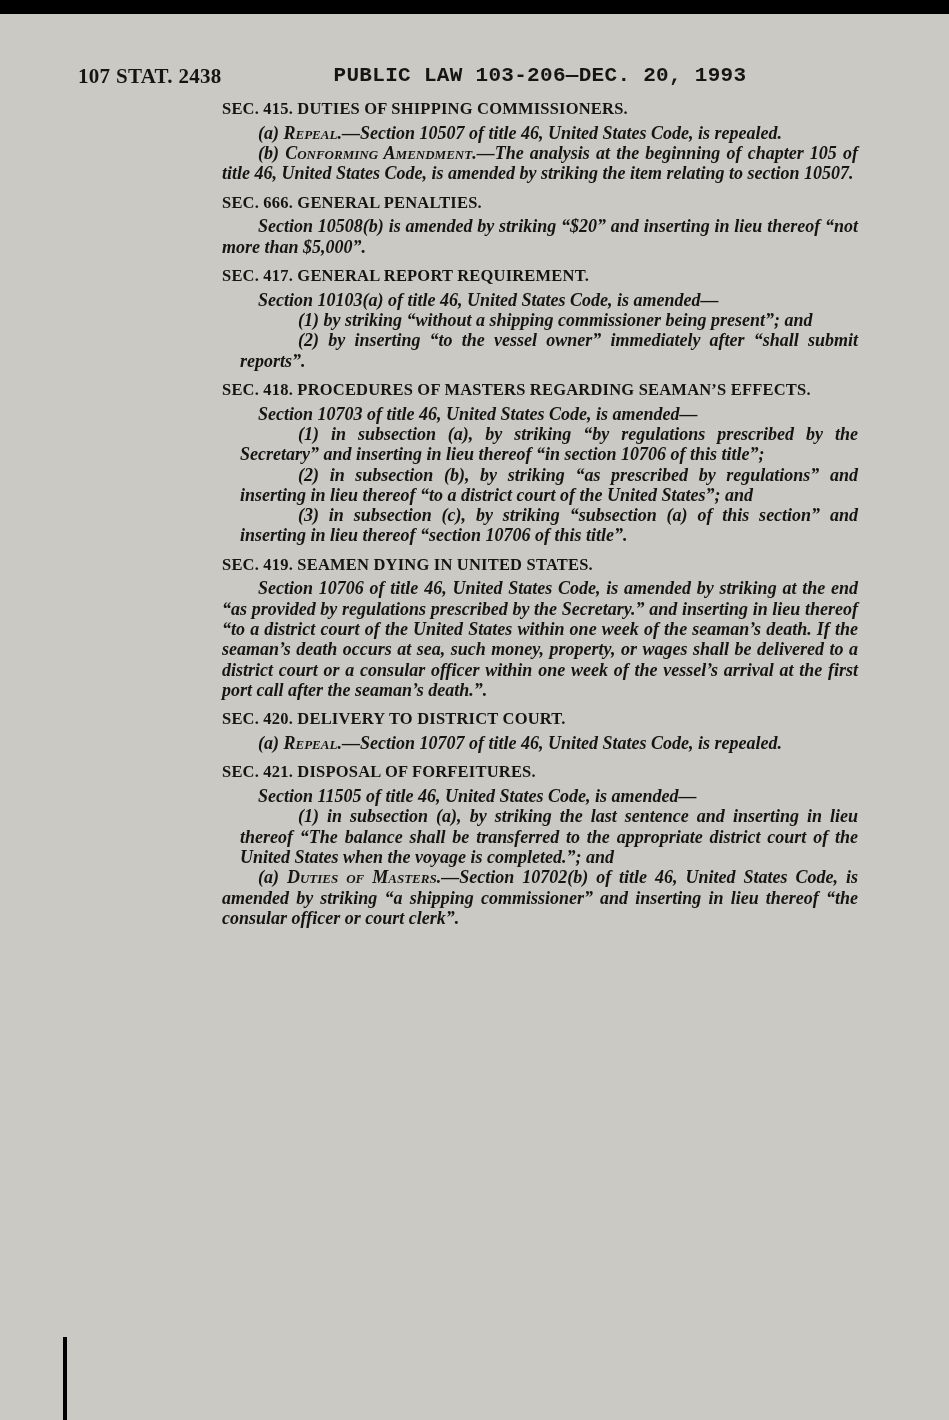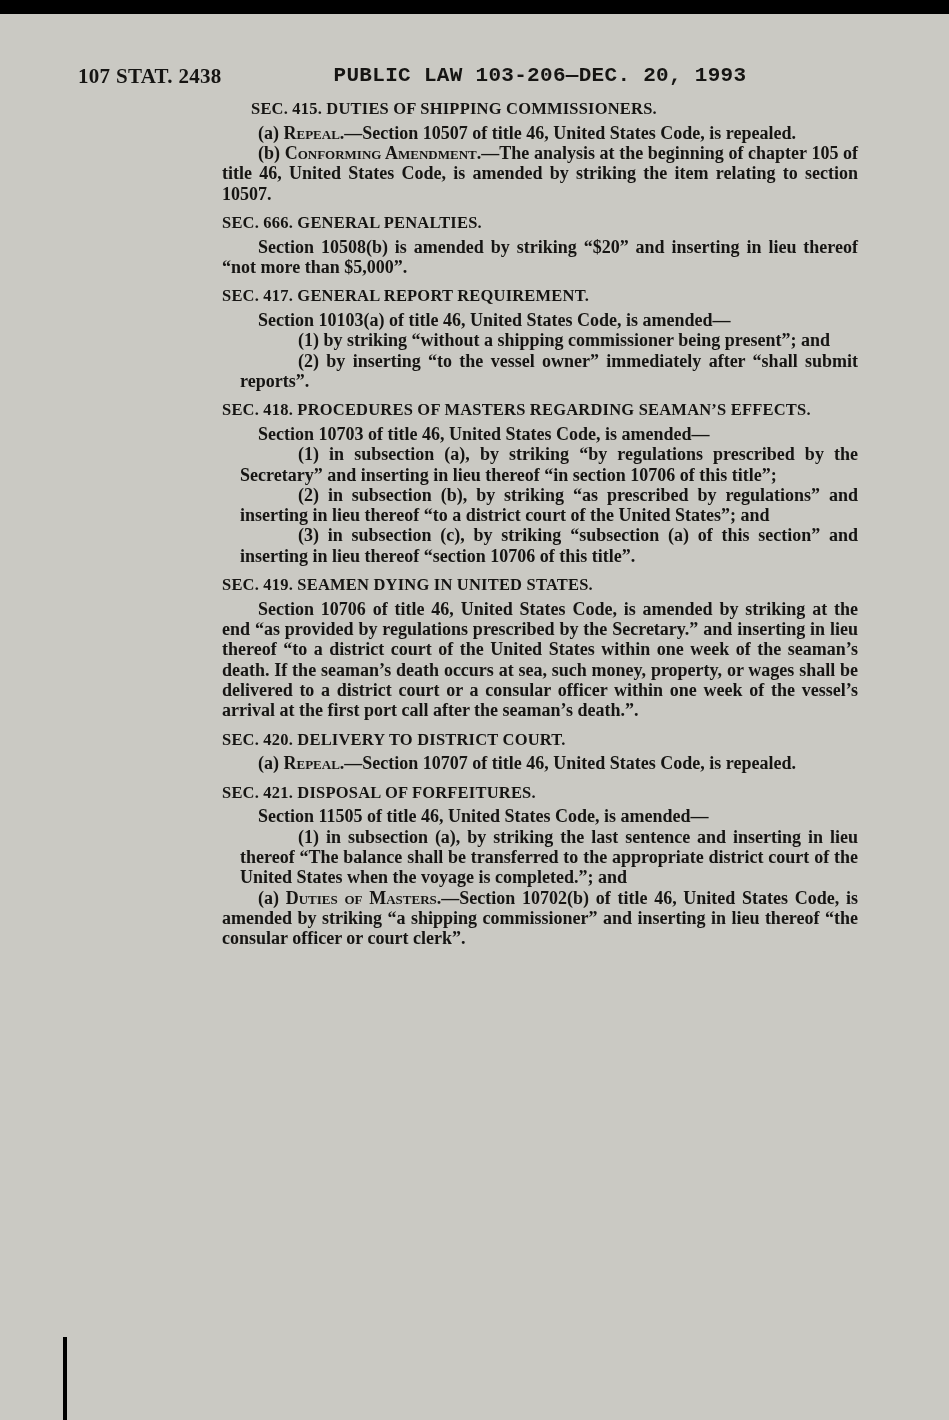--- a/index.html
+++ b/index.html
@@ -40,22 +40,22 @@
     position:absolute;top:100px;left:222px;width:636px;
     font-size:18px;line-height:1.13;font-weight:bold;
     text-align:justify;
   }
   .section-heading{
     font-size:16.5px;font-weight:bold;
     margin:10px 0 4px 0;
     letter-spacing:0.2px;
     text-align:left;
   }
-  .statute-section:first-child .section-heading{margin-top:0;margin-left:29px;}
-  .para{margin:0;}
+  .statute-section:first-child .section-heading{margin-top:0;}
+  .para{margin:0;font-style:italic;}
   .para-sub{margin-left:0;text-indent:36px;}
   .para-num{margin-left:18px;text-indent:58px;}
   .sc{font-variant:small-caps;}
 </style>
 </head>
 <body>
 
 <div class="page">
   <div class="top-bar"></div>
   <div class="edge-line"></div>

